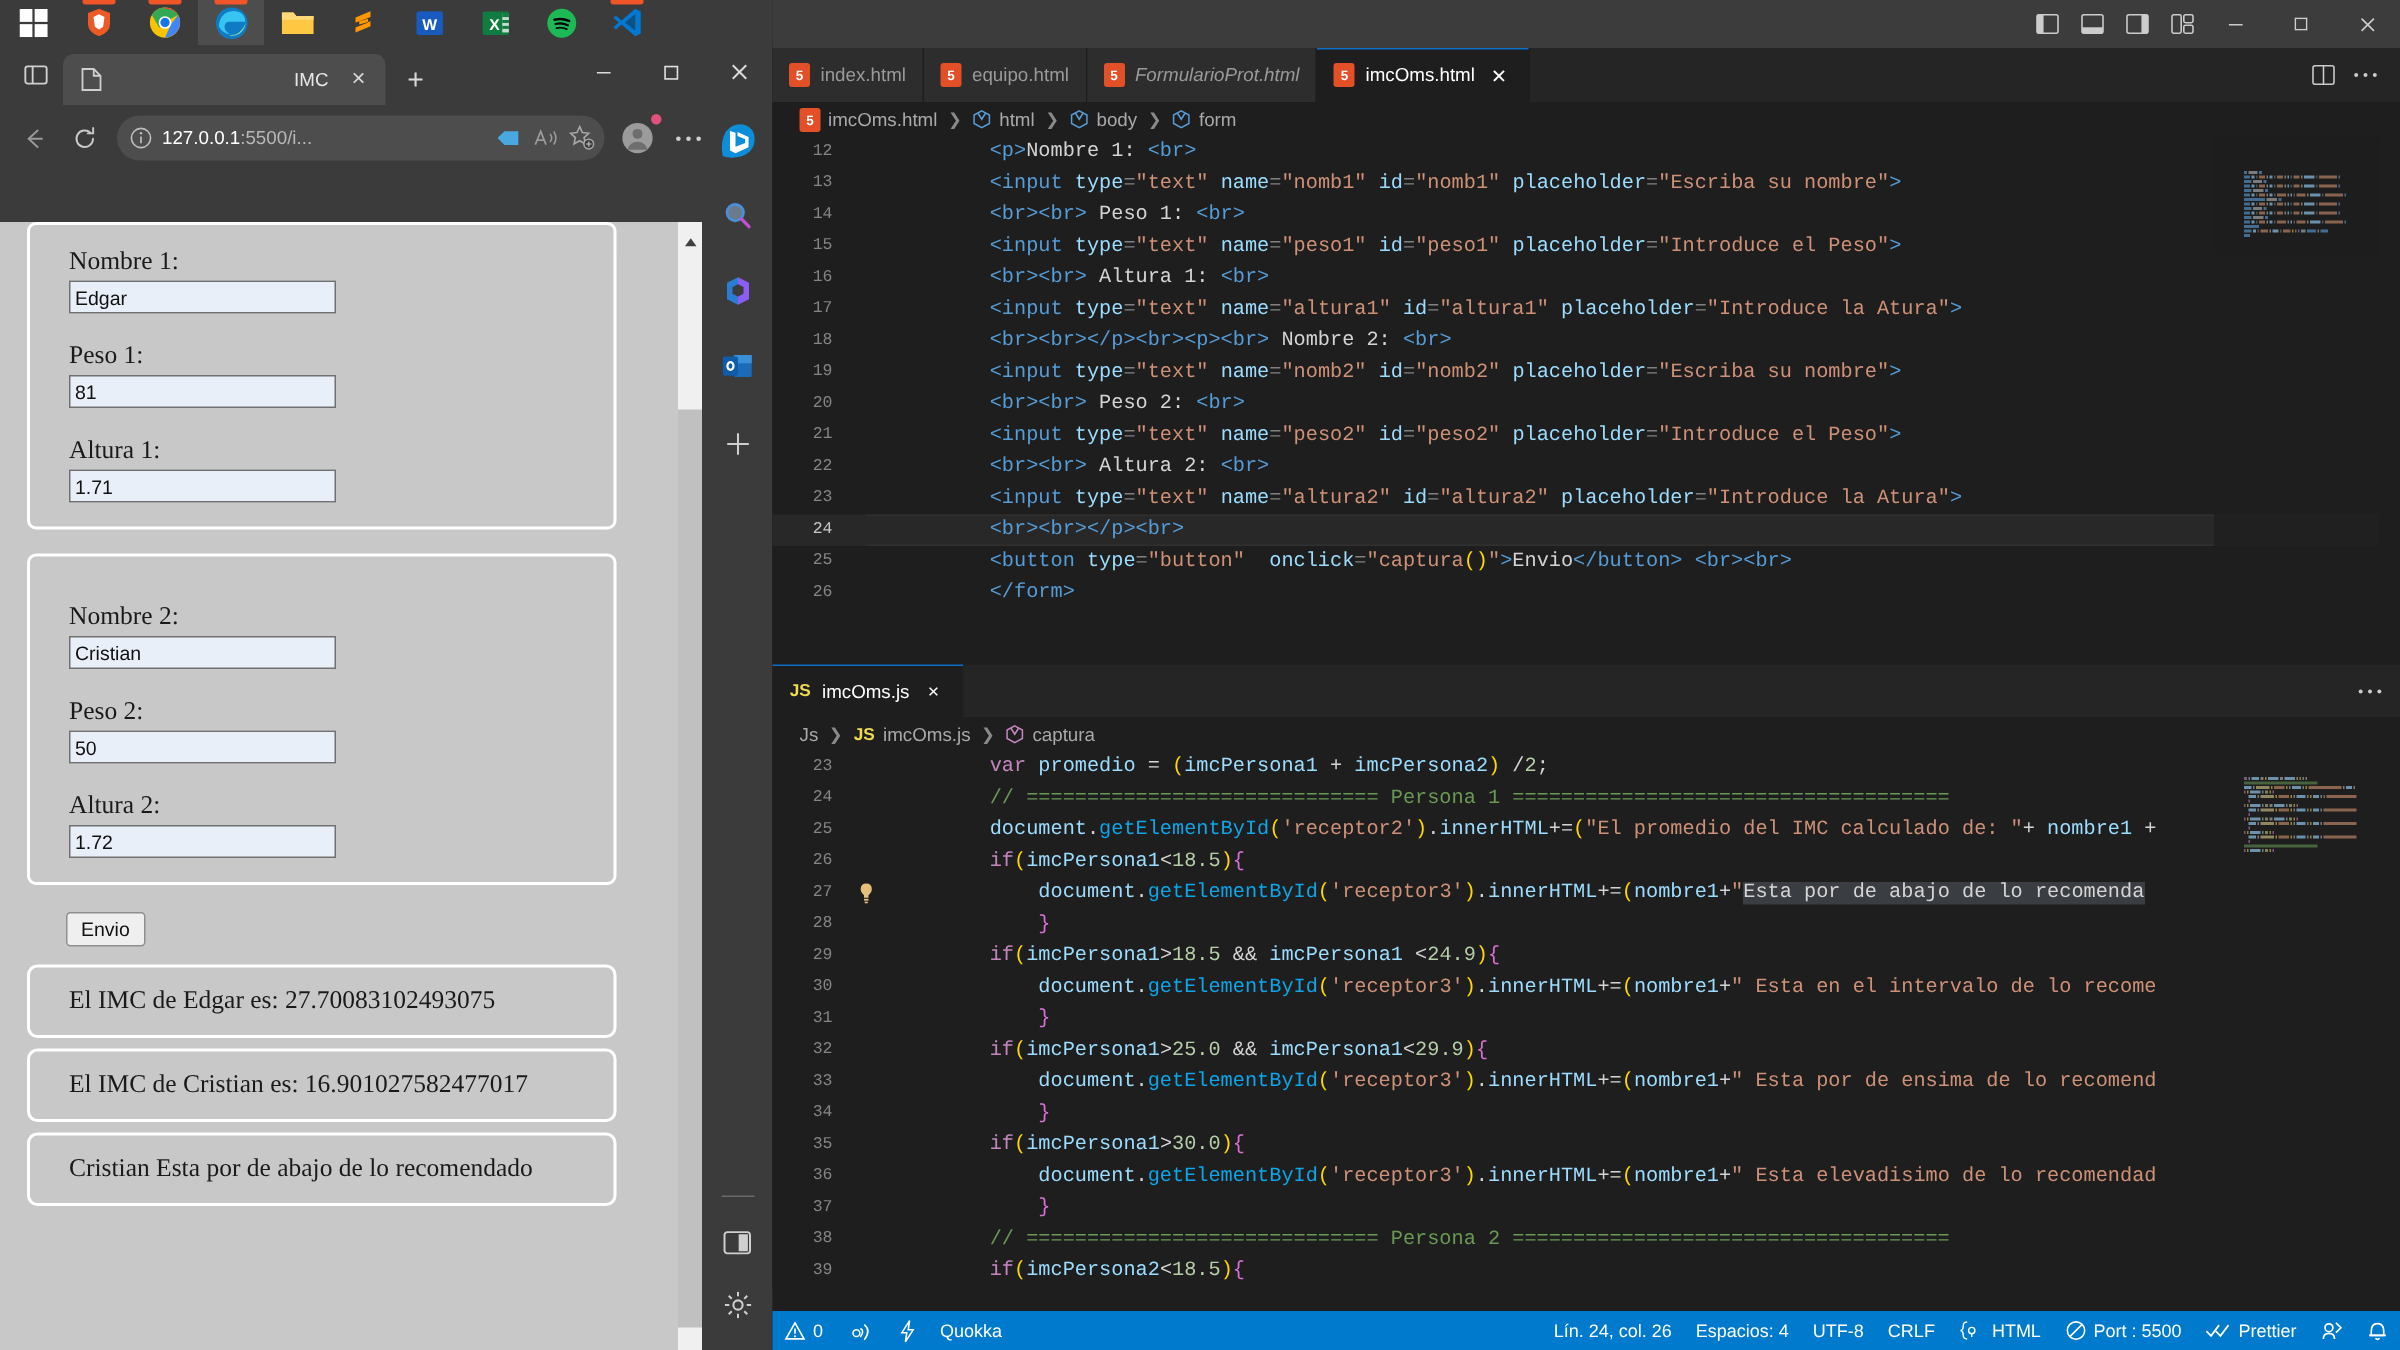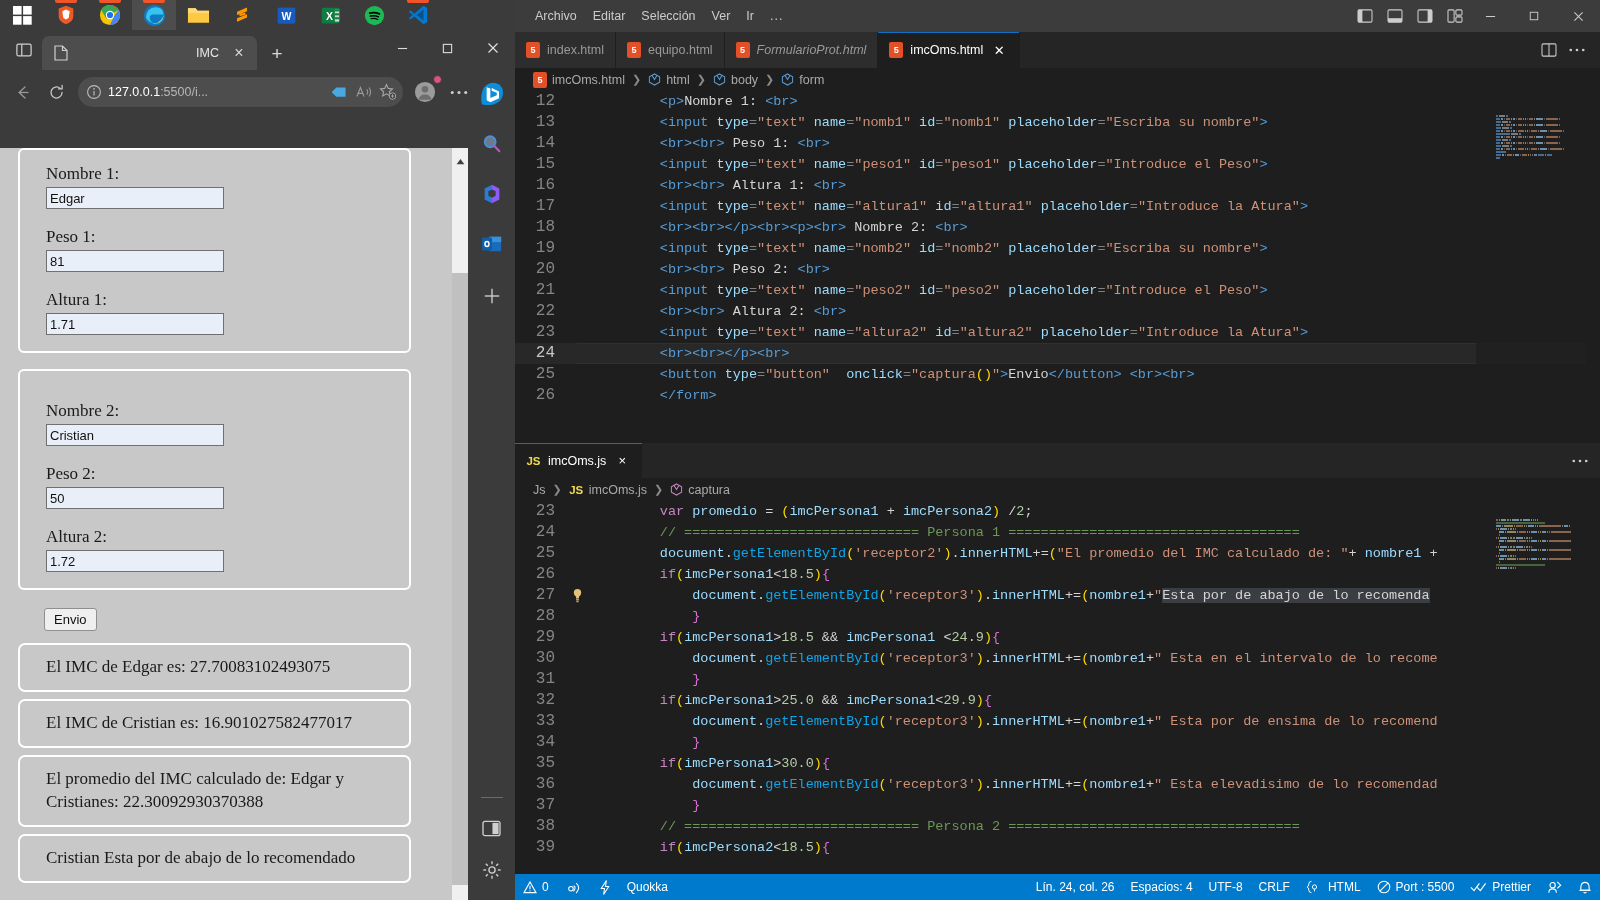--- a/index.html
+++ b/index.html
@@ -177,21 +177,21 @@
     white-space: pre; color: #d4d4d4;
   }
   .crow { display: flex; height: 21px; align-items: center; position: relative; }
   .crow.active { background: #282828; }
   .crow.active::after {
     content:""; position:absolute; left:62px; right:0; top:0; bottom:0;
     border-top:1px solid #303030; border-bottom:1px solid #303030; pointer-events:none;
   }
   .gut {
     width: 52px; text-align: right; padding-right: 12px; color: #858585;
-    font-family: "Liberation Mono", monospace; font-size: 16px; flex: none;
+    font-family: "Liberation Mono", monospace; font-size: 11px; flex: none;
   }
   .crow.active .gut { color: #c6c6c6; }
   .gut2 { width: 20px; flex:none; display:flex; align-items:center; justify-content:center; }
   .ctext { flex: 1; padding-left: 8px; overflow: hidden; }
 
   
   .t-tag { color: #569cd6; }
   .t-attr { color: #9cdcfe; }
   .t-str { color: #ce9178; }
   .t-pun { color: #808080; }
@@ -530,21 +530,20 @@
           <div class="fl sp">Peso 2:</div>
           <div class="ti" placeholder="Introduce el Peso">50</div>
           <div class="fl sp">Altura 2:</div>
           <div class="ti" placeholder="Introduce la Atura">1.72</div>
         </div>
 
         <div class="envio">Envio</div>
 
         <div class="resbox">El IMC de Edgar es: 27.70083102493075</div>
         <div class="resbox">El IMC de Cristian es: 16.901027582477017</div>
-        <div class="resbox" style="padding-right:40px;">El promedio del IMC calculado de: Edgar y Cristianes: 22.30092930370388</div>
         <div class="resbox">Cristian Esta por de abajo de lo recomendado</div>
       </div>
 
       <div class="page-scrollbar">
         <div class="psb-up">
           <svg width="9" height="7" viewBox="0 0 10 8">
               <path d="M5 1 L9.4 7 L0.6 7 Z" fill="#404040"></path>
             </svg>
         </div>
         <div class="psb-thumb"></div>
@@ -608,28 +607,20 @@
               <line x1="6.4" y1="15.6" x2="4.2" y2="17.8"></line>
           </g>
         </svg>
       </div>
     </div>
   </div>
 
   <div class="vscode">
 
     <div class="vs-titlebar">
-      <div class="vs-menu">
-        <span>Archivo</span>
-        <span>Editar</span>
-        <span>Selección</span>
-        <span>Ver</span>
-        <span>Ir</span>
-        <span style="letter-spacing:1px;">...</span>
-      </div>
 
       <div class="vs-layout-icons">
         <div class="vs-li">
           <svg width="16" height="14" viewBox="0 0 18 16">
               <rect x="1" y="1" width="16" height="14" rx="1.5" stroke="#cccccc" stroke-width="1.2" fill="none"></rect>
               <rect x="1" y="1" width="5" height="14" fill="#cccccc"></rect>
             </svg>
         </div>
         <div class="vs-li">
           <svg width="16" height="14" viewBox="0 0 18 16">

